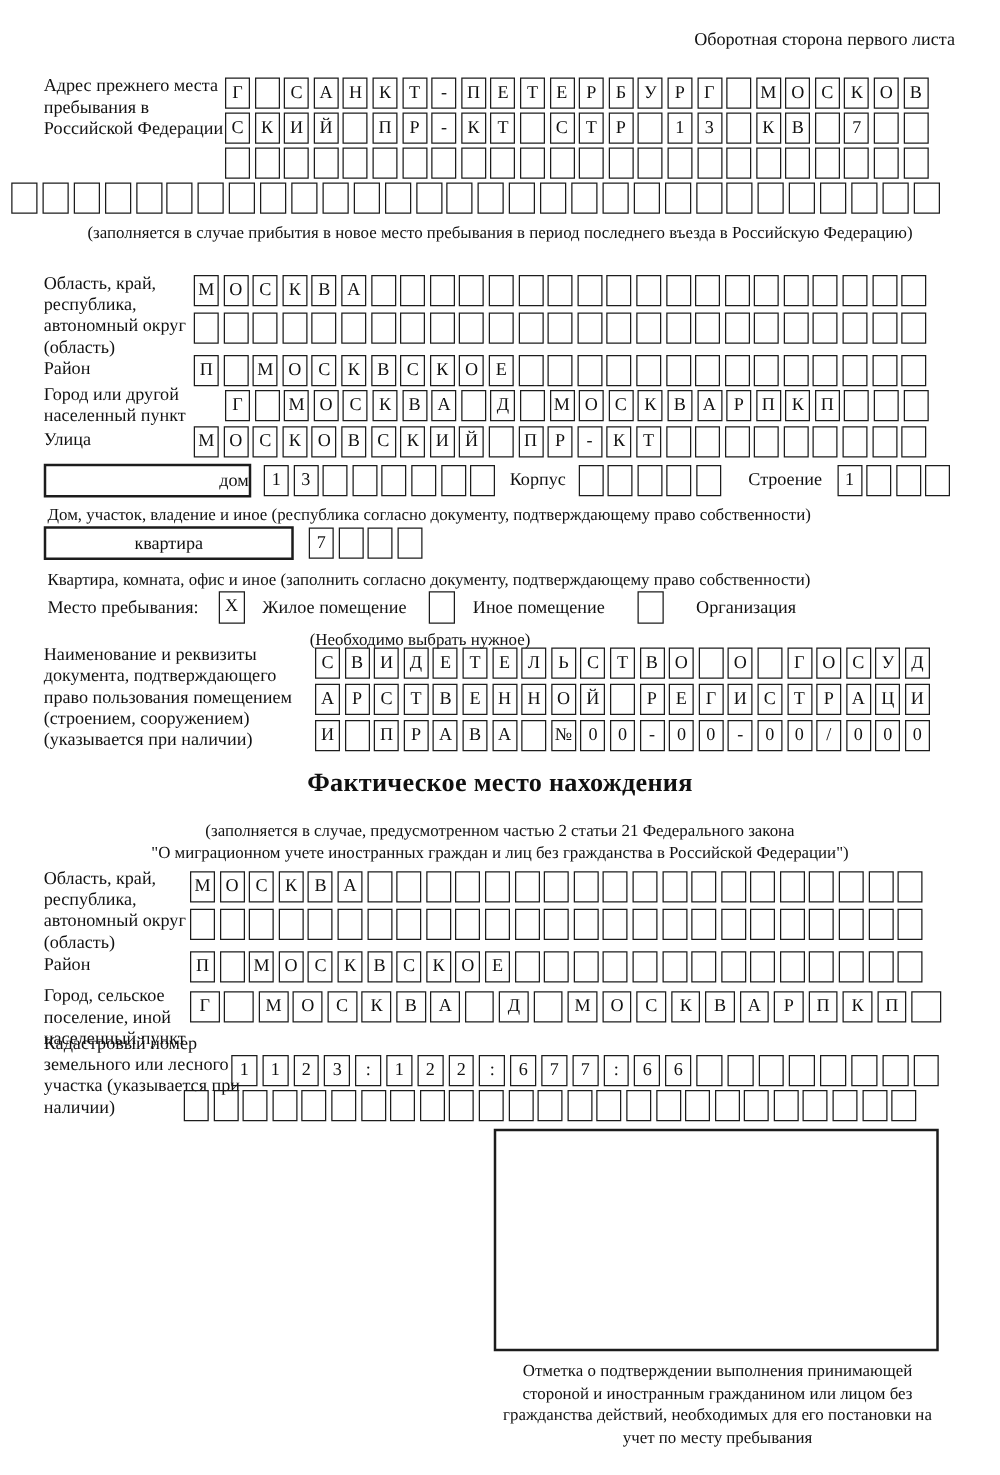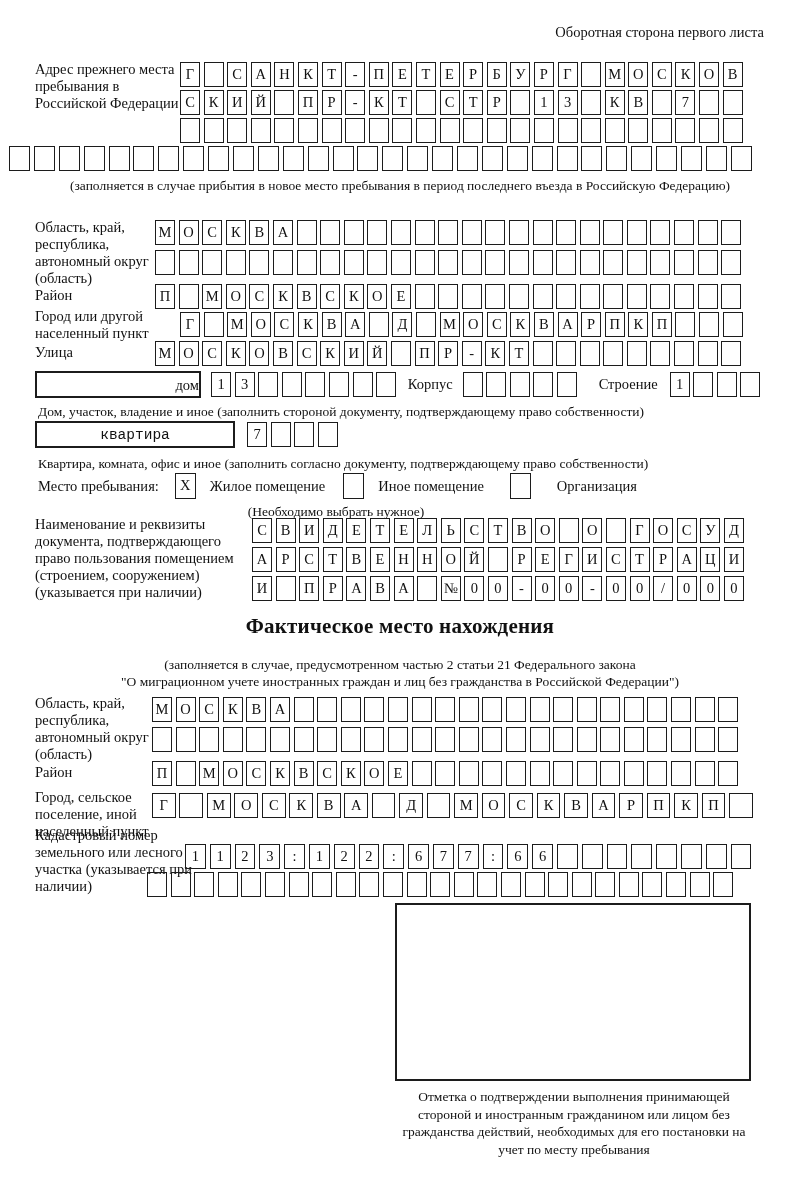--- a/index.html
+++ b/index.html
@@ -63,24 +63,24 @@
   <div class="abs cells" style="left:155px;top:341px;"><span class="cell">М</span><span class="cell">О</span><span class="cell">С</span><span class="cell">К</span><span class="cell">О</span><span class="cell">В</span><span class="cell">С</span><span class="cell">К</span><span class="cell">И</span><span class="cell">Й</span><span class="cell"></span><span class="cell">П</span><span class="cell">Р</span><span class="cell">-</span><span class="cell">К</span><span class="cell">Т</span><span class="cell"></span><span class="cell"></span><span class="cell"></span><span class="cell"></span><span class="cell"></span><span class="cell"></span><span class="cell"></span><span class="cell"></span><span class="cell"></span></div>
 
   <div class="abs" style="left:35px;top:371px;white-space:nowrap;">
     <span class="widebox" style="width:166px;margin-right:6px;text-align:right;">дом</span>
     <span class="cells" style="display:inline-block;padding-top:1px;"><span class="cell">1</span><span class="cell">3</span><span class="cell"></span><span class="cell"></span><span class="cell"></span><span class="cell"></span><span class="cell"></span><span class="cell"></span></span>
     <span class="inline-label" style="margin:0 6px 0 4px;">Корпус</span>
     <span class="cells" style="display:inline-block;padding-top:1px;"><span class="cell"></span><span class="cell"></span><span class="cell"></span><span class="cell"></span><span class="cell"></span></span>
     <span class="inline-label" style="margin:0 8px 0 14px;">Строение</span>
     <span class="cells" style="display:inline-block;padding-top:1px;"><span class="cell">1</span><span class="cell"></span><span class="cell"></span><span class="cell"></span></span>
   </div>
-  <div class="abs caption" style="left:38px;top:403px;">Дом, участок, владение и иное (заполнить стороной документу, подтверждающему право собственности)</div>
+  <div class="abs caption" style="left:38px;top:403px;">Дом, участок, владение и иное (республика согласно документу, подтверждающему право собственности)</div>
 
   <div class="abs" style="left:35px;top:421px;white-space:nowrap;">
-    <span class="widebox" style="width:200px;margin-right:8px;font-family:Liberation Mono, monospace;">квартира</span>
+    <span class="widebox" style="width:200px;margin-right:8px;">квартира</span>
     <span class="cells" style="display:inline-block;padding-top:1px;"><span class="cell">7</span><span class="cell"></span><span class="cell"></span><span class="cell"></span></span>
   </div>
   <div class="abs caption" style="left:38px;top:455px;">Квартира, комната, офис и иное (заполнить согласно документу, подтверждающему право собственности)</div>
 
   <div class="abs" style="left:38px;top:473px;white-space:nowrap;">
     <span class="inline-label">Место пребывания:</span>
     <span class="checkbox" style="margin-left:12px;">X</span>
     <span class="inline-label" style="margin-left:10px;">Жилое помещение</span>
     <span class="checkbox" style="margin-left:14px;"></span>
     <span class="inline-label" style="margin-left:10px;">Иное помещение</span>

